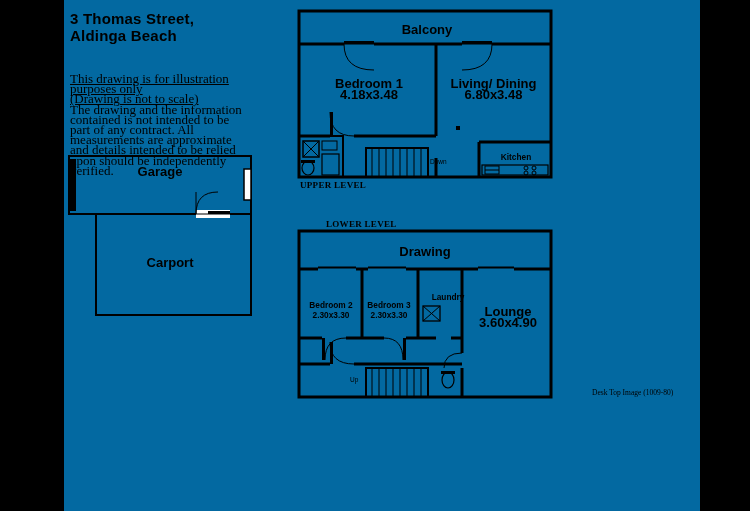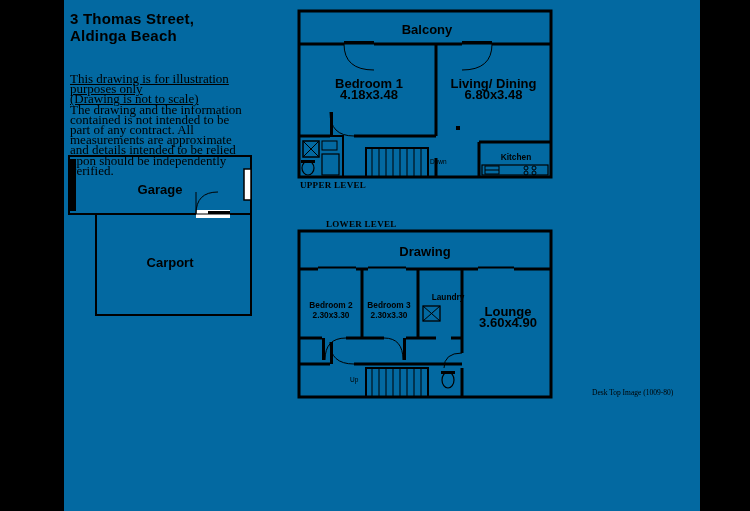--- a/index.html
+++ b/index.html
@@ -149,21 +149,21 @@
       <rect x="2" y="4" width="6" height="52" fill="#000"></rect>
 
       <rect x="176" y="14" width="7" height="31" fill="#ffffff" stroke="#000" stroke-width="1.5"></rect>
 
       <rect x="128" y="55" width="34" height="8" fill="#ffffff"></rect>
       <line x1="128" y1="59" x2="162" y2="59" stroke="#000" stroke-width="1"></line>
       <rect x="140" y="56" width="22" height="3" fill="#000"></rect>
       <path d="M128 59 q0 -22 22 -22" fill="none" stroke="#000" stroke-width="1"></path>
       <line x1="128" y1="59" x2="128" y2="37" stroke="#000" stroke-width="1"></line>
     </svg>
-    <div class="room-label" style="left:52px; top:29px; width:80px;">Garage</div>
+    <div class="room-label" style="left:52px; top:11px; width:80px;">Garage</div>
     <div class="room-label" style="left:62px; top:102px; width:80px;">Carport</div>
     <div class="vtext" style="left:1px; top:48px;">Tilt Door</div>
   </div>
 
   <div id="upper-plan">
     <svg class="plan-svg" width="258" height="172" viewBox="0 0 258 172">
 
       <rect x="3" y="3" width="252" height="166" fill="none" stroke="#000" stroke-width="3"></rect>
 
       <line x1="3" y1="36" x2="48" y2="36" stroke="#000" stroke-width="3"></line>

